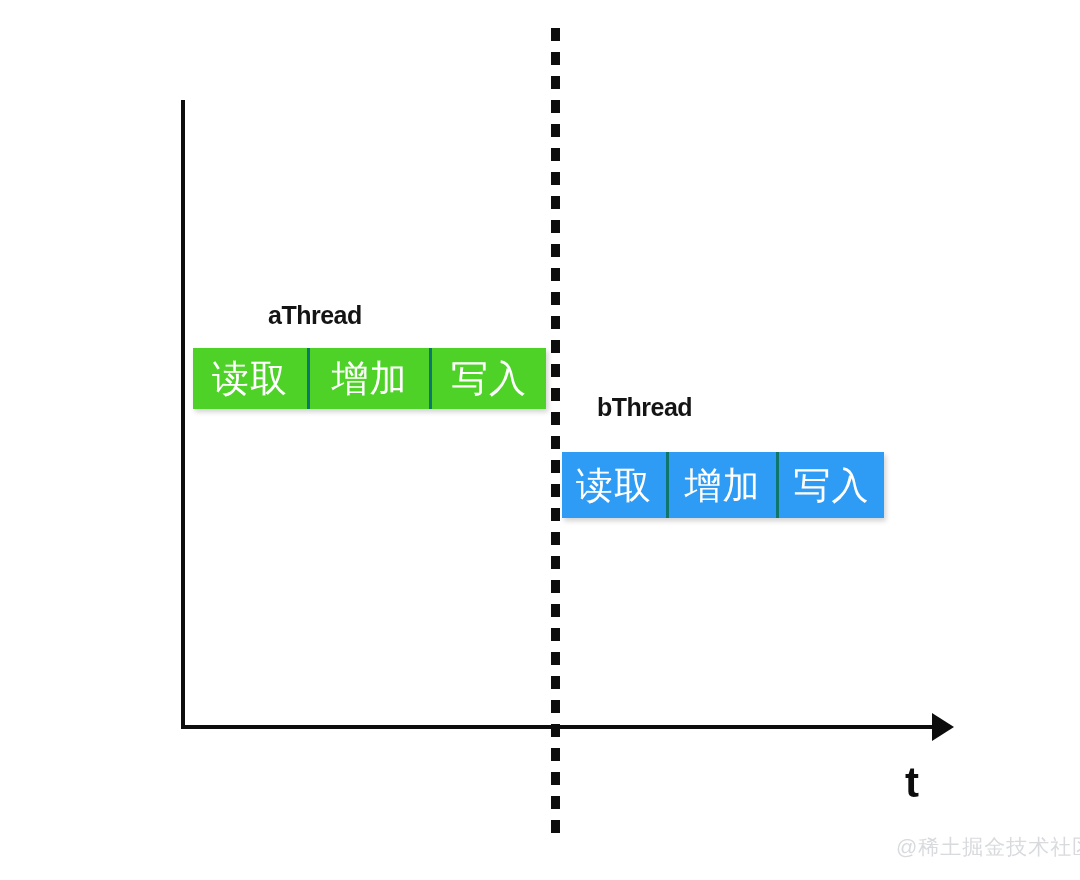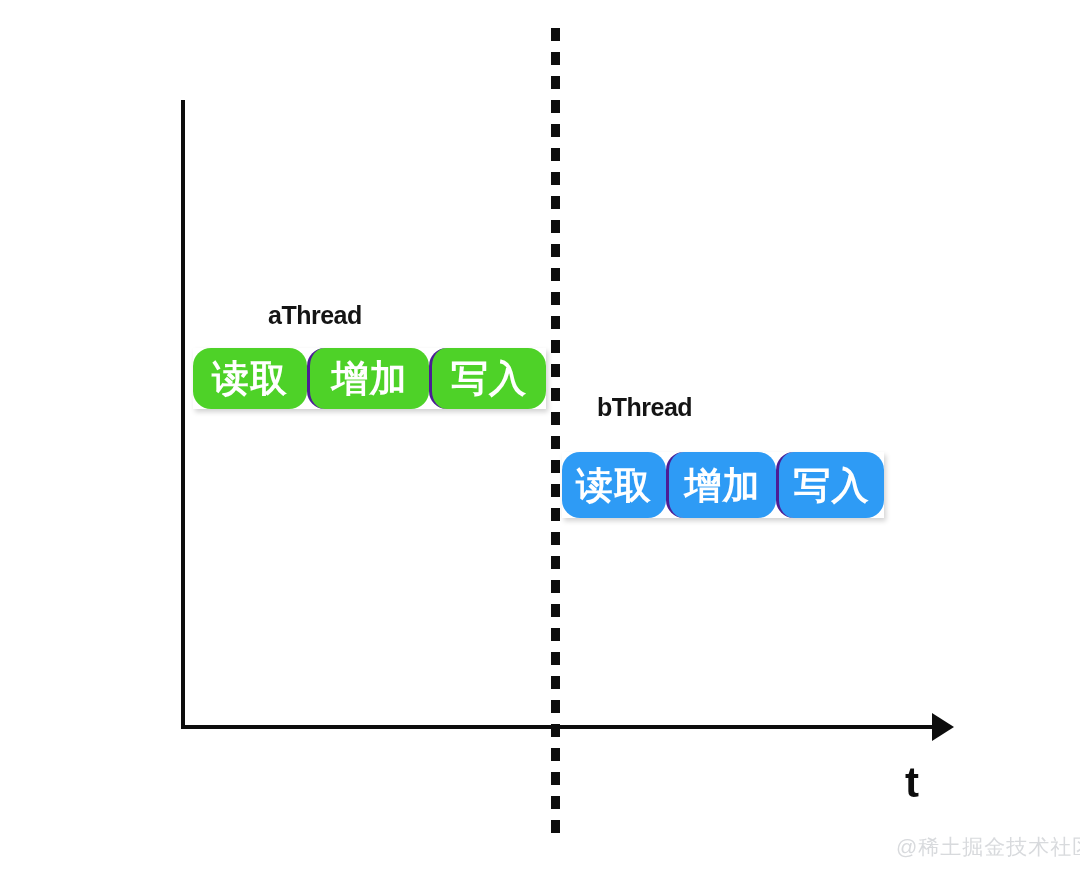--- a/index.html
+++ b/index.html
@@ -93,29 +93,28 @@
     flex-direction: row;
     align-items: stretch;
     box-shadow: 2px 3px 5px rgba(0,0,0,0.18);
   }
   .segment {
     display: flex;
     align-items: center;
     justify-content: center;
     color: #ffffff;
     font-size: 37px;
-    font-weight: 700;
+    font-weight: 400;
     line-height: 1;
     letter-spacing: 1px;
     white-space: nowrap;
     box-sizing: border-box;
-    border-radius: 18px;
   }
   .segment + .segment {
-    border-left: 3px solid #4c1d95;
+    border-left: 3px solid #0f766e;
   }
 
   
   #athread-title { left: 268px; top: 303px; }
   #athread-row {
     left: 193px;
     top: 348px;
     height: 61px;
   }
   #athread-row .segment { width: 114px; }

